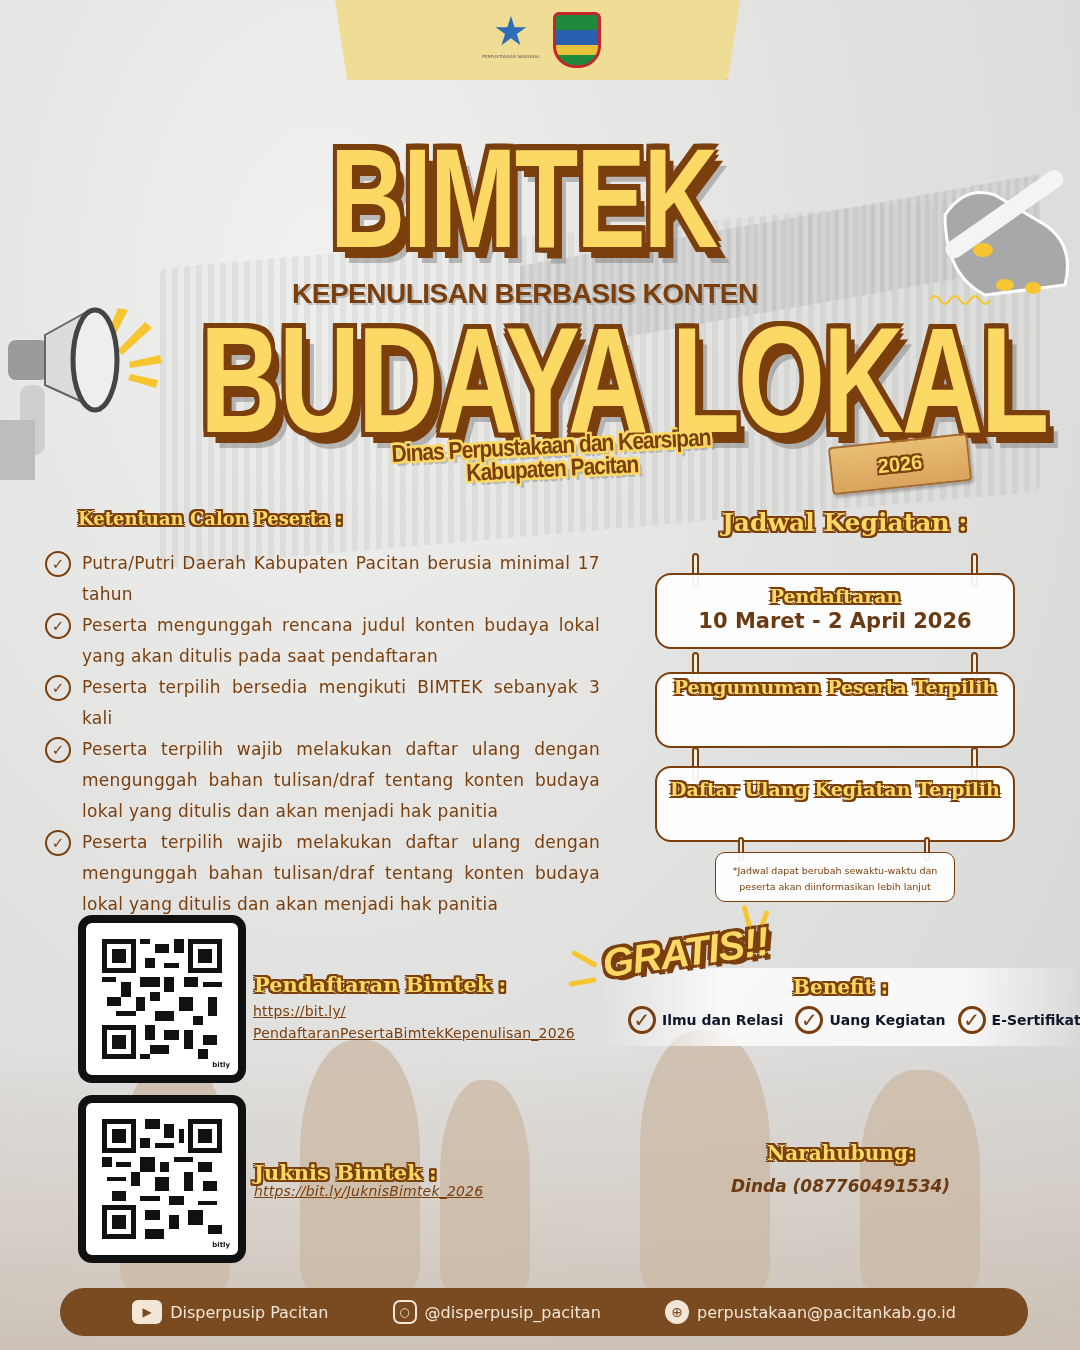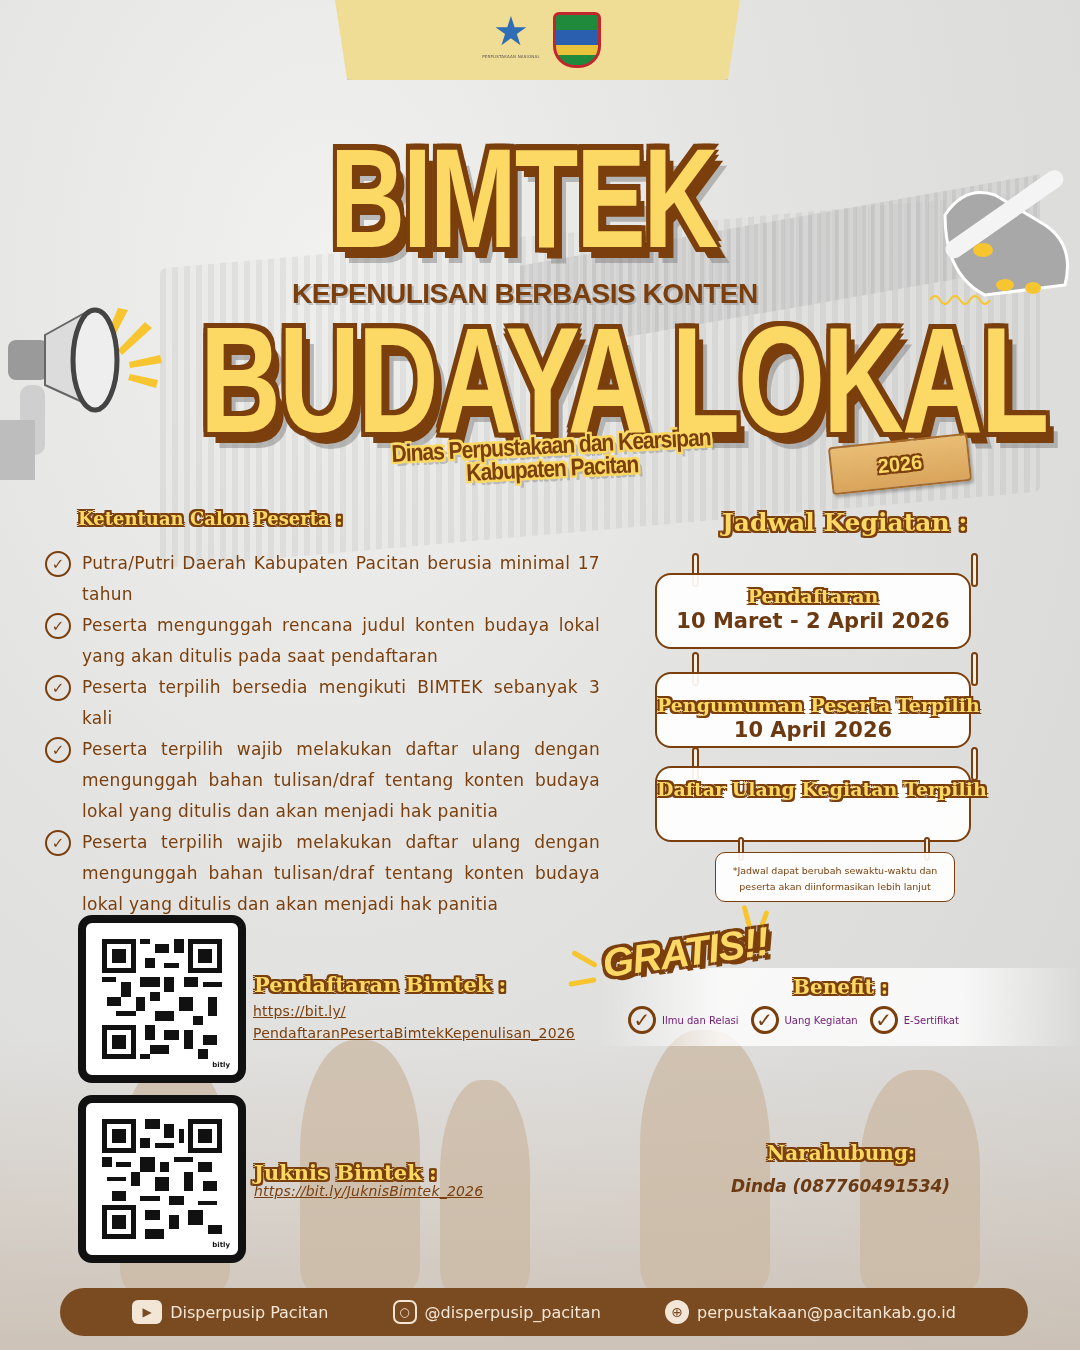--- a/index.html
+++ b/index.html
@@ -103,21 +103,21 @@
     flex: 0 0 26px; width: 26px; height: 26px; border: 2.5px solid #7a3f0c; border-radius: 50%;
     color: #7a3f0c; font-size: 15px; font-weight: 700; display: flex; align-items: center; justify-content: center;
     margin-top: 3px; margin-right: 11px;
   }
   .req-text {
     font-size: 17px; line-height: 31px; color: #7a3f0c; text-align: justify; letter-spacing: 0.3px;
   }
 
   
   .board {
-    position: absolute; left: 655px; width: 316px; background: rgba(255,255,255,0.92);
+    position: absolute; left: 655px; width: 360px; background: rgba(255,255,255,0.92);
     border: 2px solid #7a3f0c; border-radius: 16px; text-align: center;
   }
   .board .lbl {
     font-family: "DejaVu Serif", serif; font-weight: 700; font-size: 19px; color: #fbd964; white-space: nowrap;
     text-shadow: -2px -2px 0 #7a3f0c, 2px -2px 0 #7a3f0c, -2px 2px 0 #7a3f0c, 2px 2px 0 #7a3f0c, 0 2px 0 #7a3f0c, 0 -2px 0 #7a3f0c;
   }
   .board .date { font-family: "DejaVu Sans", sans-serif; font-weight: 700; font-size: 21px; color: #6b3a12; margin-top: 2px; }
   .hook {
     position: absolute; width: 7px; height: 34px; border: 2px solid #7a3f0c; border-radius: 4px; background: #f4efe7;
   }
@@ -138,21 +138,21 @@
     left: 600px; top: 968px; width: 480px; height: 78px;
     background: linear-gradient(90deg, rgba(255,255,255,0) 0%, rgba(255,255,255,0.8) 25%, rgba(255,255,255,0.8) 75%, rgba(255,255,255,0) 100%);
   }
   .benefit-heading { left: 793px; top: 975px; font-size: 20px; }
   .benefit-row { left: 628px; top: 1006px; display: flex; gap: 12px; align-items: center; }
   .benefit-item { display: flex; align-items: center; gap: 6px; }
   .benefit-check {
     width: 28px; height: 28px; border: 3px solid #7a3f0c; border-radius: 50%;
     color: #7a3f0c; font-weight: 900; font-size: 20px; display: flex; align-items: center; justify-content: center;
   }
-  .benefit-text { font-size: 10px; font-weight: 400; color: #701a75; white-space: nowrap; }
+  .benefit-text { font-size: 14px; font-weight: 700; color: #0f172a; white-space: nowrap; }
 
   
   .qr-frame {
     position: absolute; width: 168px; height: 168px; background: #fff; border: 8px solid #111; border-radius: 14px;
     display: flex; align-items: center; justify-content: center;
   }
   .qr-inner { width: 120px; height: 120px; position: relative; }
   .qr-inner svg { width: 120px; height: 120px; }
   .bitly { position: absolute; right: 8px; bottom: 6px; font-size: 7px; color: #111; font-weight: 700; }
   .link-heading { font-size: 21px; }
@@ -255,23 +255,22 @@
 
 <div class="hook" style="left:692px;top:553px;"></div>
 <div class="hook" style="left:971px;top:553px;"></div>
 <div class="board" style="top:573px;height:76px;padding-top:10px;">
   <div class="lbl">Pendaftaran</div>
   <div class="date">10 Maret - 2 April 2026</div>
 </div>
 
 <div class="hook" style="left:692px;top:652px;"></div>
 <div class="hook" style="left:971px;top:652px;"></div>
-<div class="board" style="top:672px;height:76px;padding-top:20px;">
+<div class="board" style="top:672px;height:76px;padding-top:2px;">
   <div class="lbl">Pengumuman Peserta Terpilih</div>
-  <div class="date">10 April 2026</div>
 </div>
 
 <div class="hook" style="left:692px;top:747px;"></div>
 <div class="hook" style="left:971px;top:747px;"></div>
 <div class="board" style="top:766px;height:76px;padding-top:10px;">
   <div class="lbl">Daftar Ulang Kegiatan Terpilih</div>
 </div>
 
 <div class="hook" style="left:738px;top:837px;height:24px;width:6px;"></div>
 <div class="hook" style="left:924px;top:837px;height:24px;width:6px;"></div>

